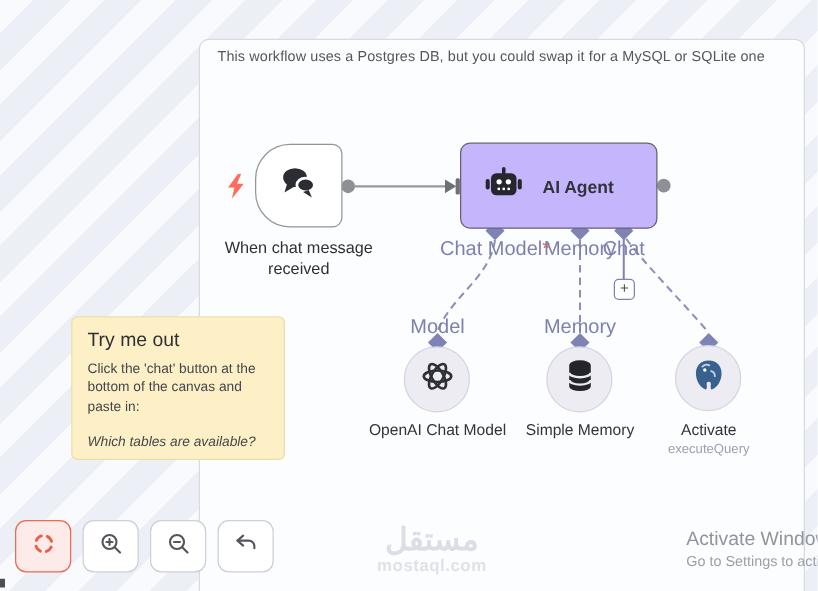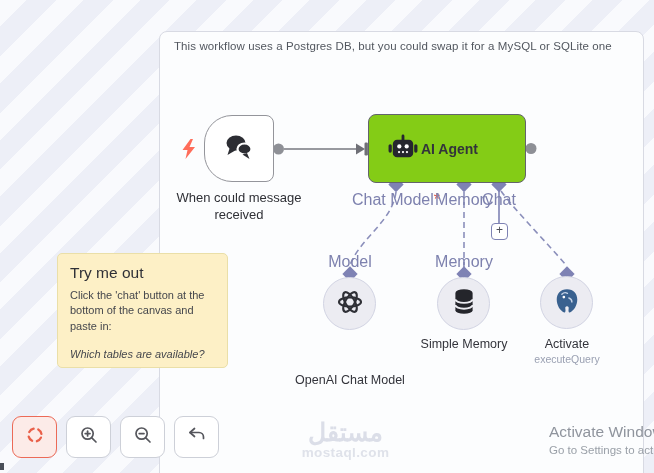--- a/index.html
+++ b/index.html
@@ -29,22 +29,22 @@
   }
   .bolt { position:absolute; left:21px; top:107px; }
   .trigger-label {
     position:absolute; left:4px; top:157px; width:150px;
     text-align:center; font-size:13px; color:#2f3036; line-height:1.32;
   }
 
   
   .agent-node {
     position:absolute; left:208px; top:82px; width:158px; height:69px;
-    background:#84cc16; border:1.7px solid #63646c; border-radius:8px;
-    display:flex; align-items:center; padding-left:16px;
+    background:#c4b5fd; border:1.7px solid #63646c; border-radius:8px;
+    display:flex; align-items:center; gap:13px; padding-left:16px;
   }
   .agent-label { font-size:14px; font-weight:700; color:#33343b; }
 
   .connector-layer { position:absolute; left:0; top:0; pointer-events:none; }
 
   .port-label {
     position:absolute; transform:translateX(-50%);
     font-size:16px; color:#7d81ae; white-space:nowrap;text-align:right;
   }
   .req { color:#e4553f; }
@@ -142,21 +142,21 @@
   <div class="trigger-node">
     <span>
       <svg width="34" height="32" viewBox="0 0 34 32">
         <ellipse cx="14" cy="12" rx="9.5" ry="7.5" fill="#2c2d33"></ellipse>
         <path d="M8 16 L5.5 24 L14 19 Z" fill="#2c2d33"></path>
         <ellipse cx="22.5" cy="18" rx="7" ry="5.5" fill="#2c2d33" stroke="#ffffff" stroke-width="2.2"></ellipse>
         <path d="M25 22 L27.5 28 L20.5 23.5 Z" fill="#2c2d33"></path>
       </svg>
     </span>
   </div>
-  <div class="trigger-label">When could message received</div>
+  <div class="trigger-label">When chat message received</div>
 
   <div class="agent-node">
     <span>
       <svg width="36" height="34" viewBox="0 0 24 24">
         <rect x="11" y="3.2" width="2" height="4.5" rx="1" fill="#26272e"></rect>
         <rect x="4.8" y="6.8" width="14.4" height="12.4" rx="3" fill="#26272e"></rect>
         <rect x="1.8" y="10" width="2.3" height="6" rx="1.15" fill="#26272e"></rect>
         <rect x="19.9" y="10" width="2.3" height="6" rx="1.15" fill="#26272e"></rect>
         <circle cx="9.4" cy="11.6" r="1.5" fill="#ffffff"></circle>
         <circle cx="14.6" cy="11.6" r="1.5" fill="#ffffff"></circle>
@@ -183,21 +183,21 @@
     <span>
       <svg width="30" height="30" viewBox="-15 -15 30 30">
         <g stroke="#2f3036" stroke-width="2.1" fill="none">
           <ellipse rx="11" ry="4.6"></ellipse>
           <ellipse rx="11" ry="4.6" transform="rotate(60)"></ellipse>
           <ellipse rx="11" ry="4.6" transform="rotate(120)"></ellipse>
         </g>
       </svg>
     </span>
   </div>
-  <div class="subnode-label" style="left:190px; top:305px;margin-top:36px;">OpenAI Chat Model</div>
+  <div class="subnode-label" style="left:190px; top:305px;">OpenAI Chat Model</div>
 
   <div class="subnode" style="left:277px; top:245px;">
     <span>
       <svg width="26" height="28" viewBox="0 0 24 26">
         <path d="M4 4.6 a8 3.4 0 0 1 16 0 v16 a8 3.4 0 0 1 -16 0 Z" fill="#24252b"></path>
         <path d="M4 10.4 a8 3.4 0 0 0 16 0" fill="none" stroke="#ececf2" stroke-width="1.8"></path>
         <path d="M4 15.8 a8 3.4 0 0 0 16 0" fill="none" stroke="#ececf2" stroke-width="1.8"></path>
       </svg>
     </span>
   </div>

